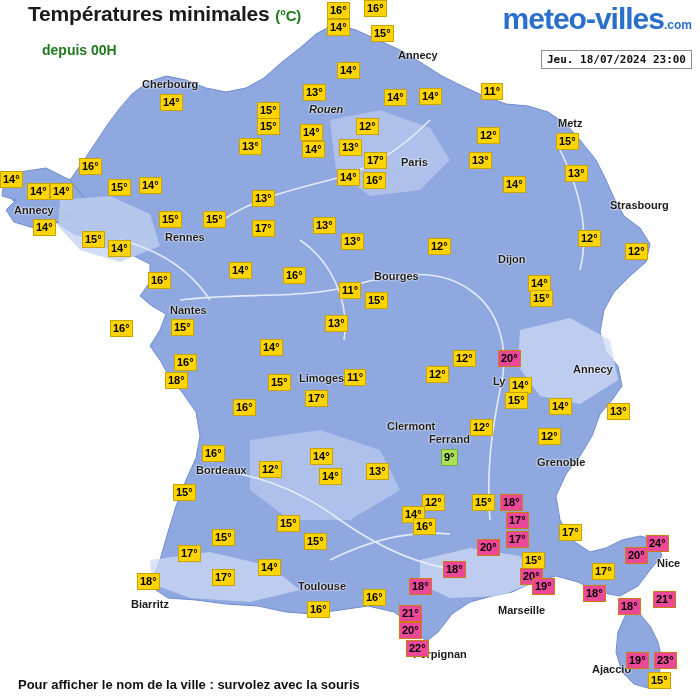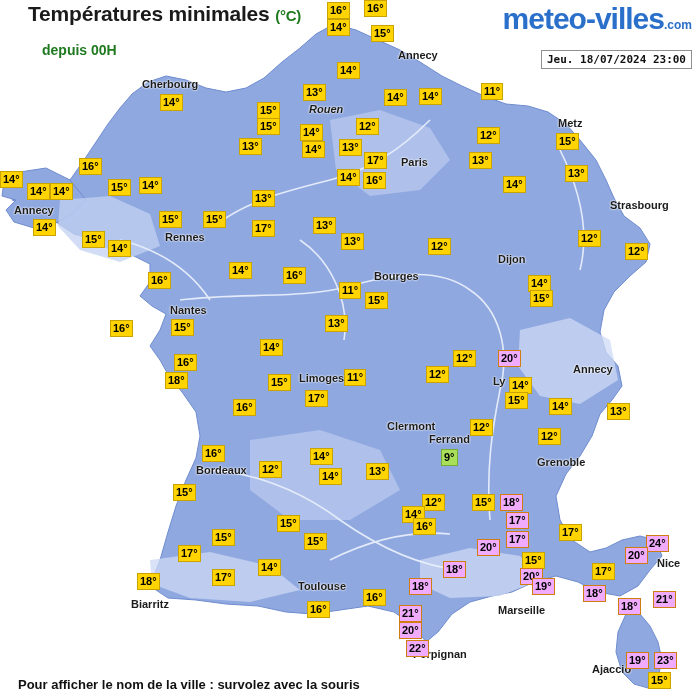--- a/index.html
+++ b/index.html
@@ -116,21 +116,21 @@
     color: #000000;
     line-height: 13px;
     padding: 1px 2px 1px 2px;
     border: 1px solid #b98b00;
     white-space: nowrap;
     z-index: 40;
     text-align: center;
     box-sizing: border-box;
   }
   .t-yellow { background: #ffd400; border-color: #c9a300; }
-  .t-orange { background: #f0abfc; border-color: #cf7d10; }
+  .t-orange { background: #ec4899; border-color: #cf7d10; }
   .t-green  { background: #a8e05a; border-color: #78ab33; }
 </style>
 </head>
 <body>
 
 <div id="root">
 
   <div id="map-area">
     <svg id="map-svg" width="700" height="700" viewBox="0 0 700 700">
       <rect x="0" y="0" width="700" height="700" fill="#ffffff"></rect>

